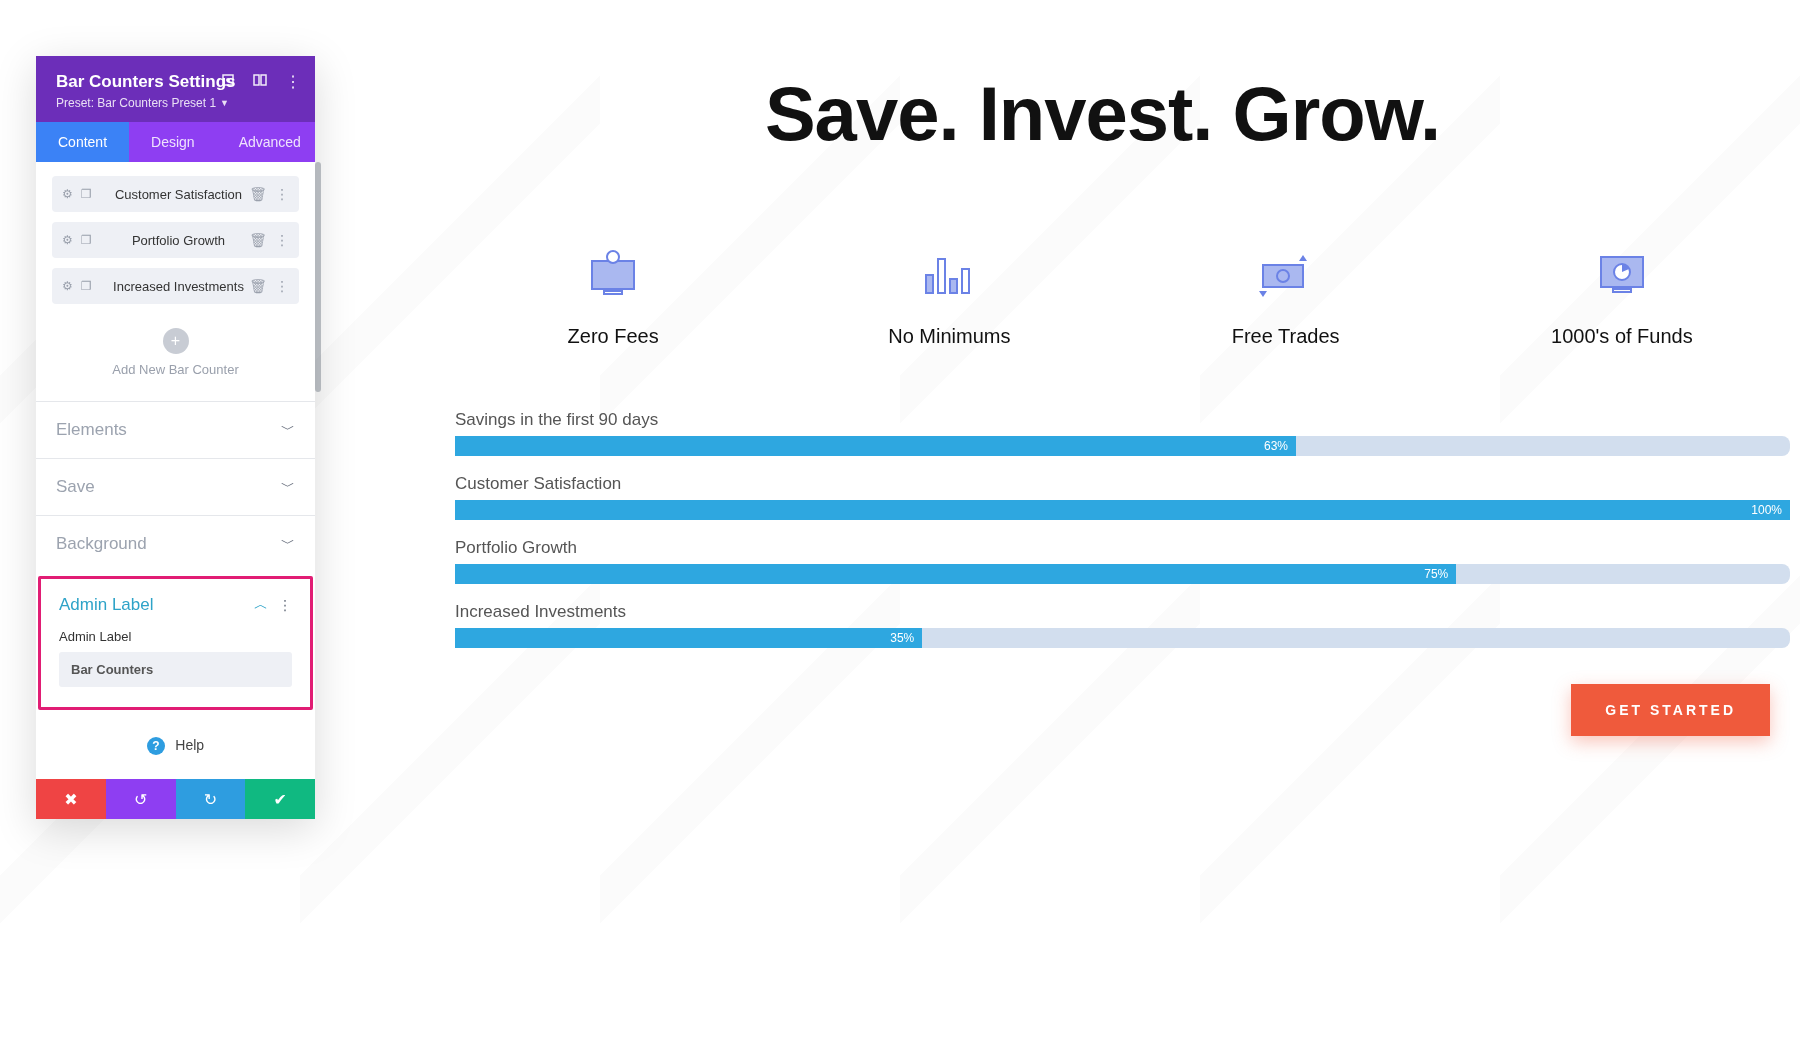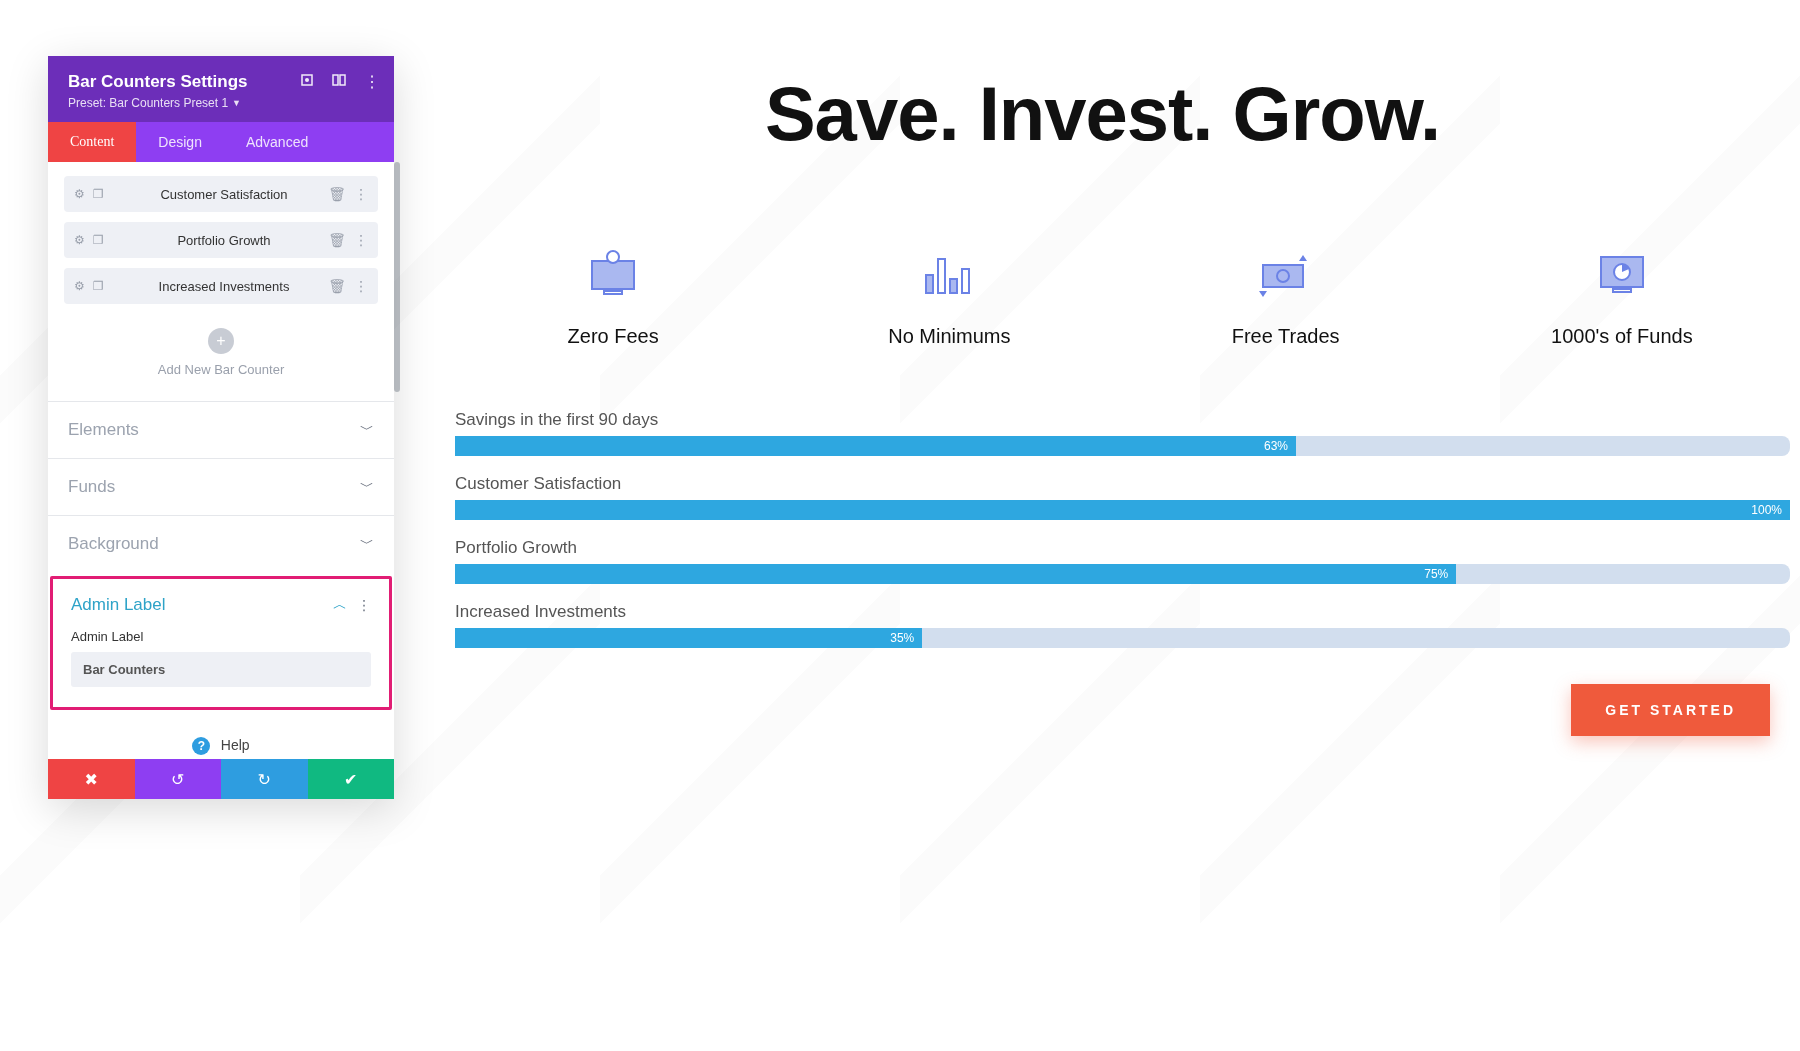--- a/index.html
+++ b/index.html
@@ -1,28 +1,28 @@
 <!DOCTYPE html>
 <html><head>
 <meta charset="utf-8">
 <style>
 * { margin: 0; padding: 0; box-sizing: border-box; }
 body { font-family: -apple-system, BlinkMacSystemFont, "Segoe UI", Helvetica, Arial, sans-serif; background: #ffffff; width: 1800px; height: 1051px; overflow: hidden; position: relative; }
 .bg-pattern { position: absolute; inset: 0; background: linear-gradient(135deg, transparent 47%, rgba(0,0,0,0.015) 47%, rgba(0,0,0,0.015) 53%, transparent 53%); background-size: 300px 500px; z-index: 0; }
 
 
-.settings-panel { position: absolute; left: 48px; top: 56px; width: 346px; background: #fff; box-shadow: 0 10px 40px rgba(0,0,0,0.15); z-index: 10; }
+.settings-panel { position: absolute; left: 36px; top: 56px; width: 279px; background: #fff; box-shadow: 0 10px 40px rgba(0,0,0,0.15); z-index: 10; }
 .panel-header { background: #6c2eb9; color: #fff; padding: 16px 20px 12px; position: relative; }
 .panel-title { font-size: 17px; font-weight: 600; }
 .panel-subtitle { font-size: 12px; opacity: 0.85; margin-top: 4px; display: flex; align-items: center; gap: 4px; }
 .panel-header-icons { position: absolute; right: 14px; top: 16px; display: flex; gap: 18px; align-items: center; }
 .panel-header-icons span { cursor: pointer; opacity: 0.9; }
 .tabs { display: flex; background: #8e3ef2; }
 .tab { padding: 12px 22px; font-size: 14px; color: #fff; cursor: pointer; opacity: 0.85; }
-.tab.active { background: #ef4444; opacity: 1; font-family: Liberation Serif, serif; }
+.tab.active { background: #3b82f6; opacity: 1; }
 
 .panel-body { background: #fff; padding: 0; position: relative; }
 .panel-scroller { position: absolute; right: -6px; top: 0; width: 6px; height: 230px; background: #4b5563; border-radius: 3px; opacity: 0.35; }
 
 .bar-items { padding: 14px 16px 6px; }
 .bar-item { display: flex; align-items: center; background: #eef0f5; border-radius: 4px; padding: 10px 10px; margin-bottom: 10px; font-size: 13px; color: #333; }
 .bar-item .left-icons { display: flex; gap: 8px; color: #9aa0ac; font-size: 12px; width: 42px; }
 .bar-item .label { flex: 1; text-align: center; }
 .bar-item .right-icons { display: flex; gap: 8px; color: #9aa0ac; font-size: 14px; width: 36px; justify-content: flex-end; }
 
@@ -35,21 +35,21 @@
 .accordion-row .chev { color: #6b7280; font-size: 14px; }
 
 .admin-section { border: 3px solid #e11d74; border-radius: 2px; margin: 4px 2px 2px; padding: 0; }
 .admin-head { display: flex; justify-content: space-between; align-items: center; padding: 16px 18px 6px; }
 .admin-title { color: #2ea3c8; font-size: 17px; font-weight: 400; }
 .admin-head-icons { display: flex; gap: 10px; color: #6b7280; font-size: 14px; align-items: center; }
 .admin-body { padding: 8px 18px 20px; }
 .admin-label-small { font-size: 13px; color: #333; font-weight: 500; margin-bottom: 8px; display: block; }
 .admin-input { width: 100%; background: #eef0f5; border: none; padding: 10px 12px; font-size: 13px; color: #555; border-radius: 3px; font-weight: bold; }
 
-.help-row { padding: 24px 0 4px; text-align: center; border-top: 0; }
+.help-row { padding: 24px 0 24px; text-align: center; border-top: 0; }
 .help-icon { display: inline-flex; width: 18px; height: 18px; background: #2e9de0; color: #fff; border-radius: 50%; font-size: 12px; align-items: center; justify-content: center; font-weight: bold; margin-right: 6px; }
 .help-text { font-size: 14px; color: #444; }
 
 .footer-btns { display: flex; }
 .fbtn { flex: 1; height: 40px; display: flex; align-items: center; justify-content: center; color: #fff; cursor: pointer; font-size: 16px; }
 .fbtn.cancel { background: #ef4444; }
 .fbtn.undo { background: #8e3ef2; }
 .fbtn.redo { background: #2e9de0; }
 .fbtn.save { background: #10b981; }
 
@@ -151,21 +151,21 @@
     <div class="add-section">
       <div class="add-btn">+</div>
       <div class="add-label">Add New Bar Counter</div>
     </div>
 
     <div class="accordion-row">
       <span class="ar-title">Elements</span>
       <span class="chev">﹀</span>
     </div>
     <div class="accordion-row">
-      <span class="ar-title">Funds</span>
+      <span class="ar-title">Save</span>
       <span class="chev">﹀</span>
     </div>
     <div class="accordion-row">
       <span class="ar-title">Background</span>
       <span class="chev">﹀</span>
     </div>
 
     <div class="admin-section">
       <div class="admin-head">
         <span class="admin-title">Admin Label</span>

